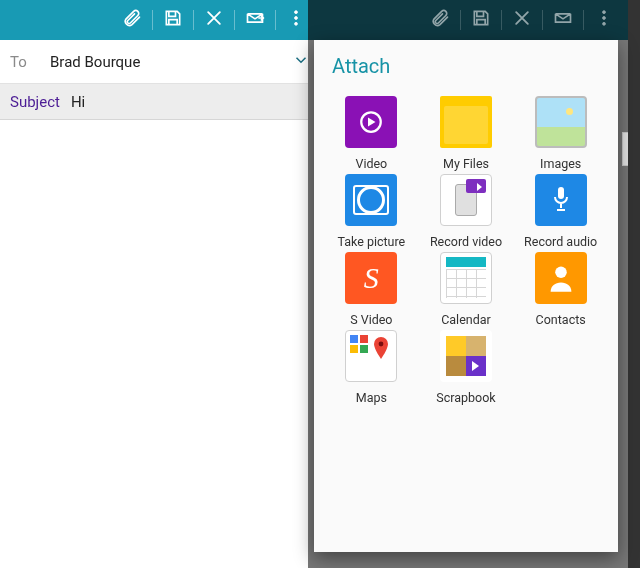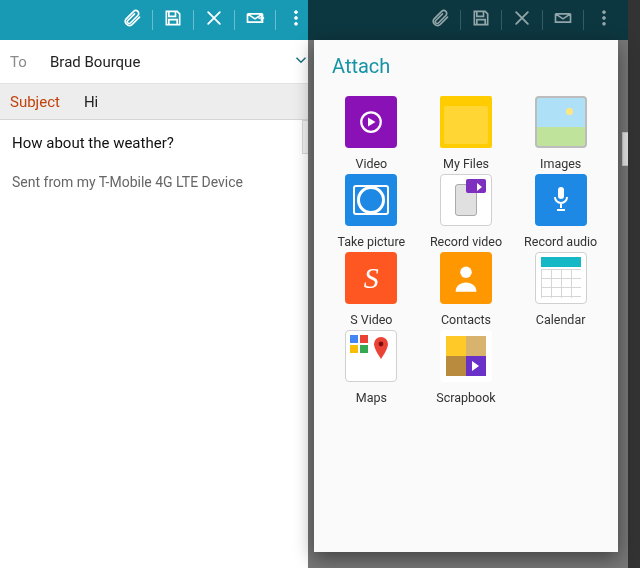--- a/index.html
+++ b/index.html
@@ -42,21 +42,21 @@
   .to-val { font-size: 15px; color: #222; flex: 1; }
   .to-chev { color: #1b6f83; }
   .to-chev svg { width: 18px; height: 18px; fill: none; stroke: #1b6f83; stroke-width: 2; }
 
   .subj-row {
     height: 36px; background: #ededed;
     display: flex; align-items: center;
     padding: 0 10px;
     border-bottom: 1px solid #d6d6d6;
   }
-  .subj-label { color: #c2410c; font-size: 15px; margin-right: 24px; }
+  .subj-label { color: #4c1d95; font-size: 15px; margin-right: 11px; }
   .subj-val { font-size: 15px; color: #222; }
 
   .body-area { padding: 14px 12px; position: relative; }
   .body-text { font-size: 15px; color: #111; margin-bottom: 22px; }
   .signature { font-size: 14px; color: #666; }
   .collapse-tab {
     position: absolute; right: 0; top: 0;
     width: 18px; height: 34px;
     background: #f0f0f0;
     border: 1px solid #d6d6d6;
@@ -207,31 +207,20 @@
           </svg>
       </span>
     </span>
   </div>
 
   <div class="subj-row">
     <span class="subj-label">Subject</span>
     <span class="subj-val">Hi</span>
   </div>
 
-  <div class="body-area">
-    <div class="collapse-tab">
-      <span>
-        <svg viewBox="0 0 24 24">
-            <path d="M15 6l-6 6 6 6"></path>
-          </svg>
-      </span>
-    </div>
-    <div class="body-text">How about the weather?</div>
-    <div class="signature">Sent from my T-Mobile 4G LTE Device</div>
-  </div>
 </div>
 
 <div class="right">
 
   <div class="toolbar">
     <div class="tbtn">
       <span>
         <svg viewBox="0 0 24 24">
             <path d="M21 11l-9 9a5 5 0 01-7-7l9-9a3.5 3.5 0 015 5l-9 9a2 2 0 01-3-3l8-8" fill="none" stroke-width="2" stroke-linecap="round"></path>
           </svg>
@@ -318,38 +307,38 @@
               <rect x="9" y="2" width="6" height="12" rx="3"></rect>
               <path d="M6 12a6 6 0 0012 0M12 18v5M8 25h8" fill="none" stroke="#fff" stroke-width="2"></path>
             </svg>
         </div>
         <div class="cap">Record audio</div>
       </div>
 
       <div class="cell">
         <div class="ic ic-snote">S</div>
         <div class="cap">S Video</div>
-      </div>
-
-      <div class="cell">
-        <div class="ic ic-contacts">
-          <svg viewBox="0 0 24 26">
-              <circle cx="12" cy="8" r="5"></circle>
-              <path d="M3 25c0-5 4-8 9-8s9 3 9 8z"></path>
-            </svg>
-        </div>
-        <div class="cap">Contacts</div>
       </div>
 
       <div class="cell">
         <div class="ic ic-cal">
             <div class="top"></div>
             <div class="gridlines"></div>
           </div>
         <div class="cap">Calendar</div>
+      </div>
+
+      <div class="cell">
+        <div class="ic ic-contacts">
+          <svg viewBox="0 0 24 26">
+              <circle cx="12" cy="8" r="5"></circle>
+              <path d="M3 25c0-5 4-8 9-8s9 3 9 8z"></path>
+            </svg>
+        </div>
+        <div class="cap">Contacts</div>
       </div>
 
       <div class="cell">
         <div class="ic ic-maps">
           <svg class="g" viewBox="0 0 20 20">
               <rect x="1" y="1" width="8" height="8" fill="#4285F4"></rect>
               <rect x="11" y="1" width="8" height="8" fill="#EA4335"></rect>
               <rect x="1" y="11" width="8" height="8" fill="#FBBC05"></rect>
               <rect x="11" y="11" width="8" height="8" fill="#34A853"></rect>
             </svg>

